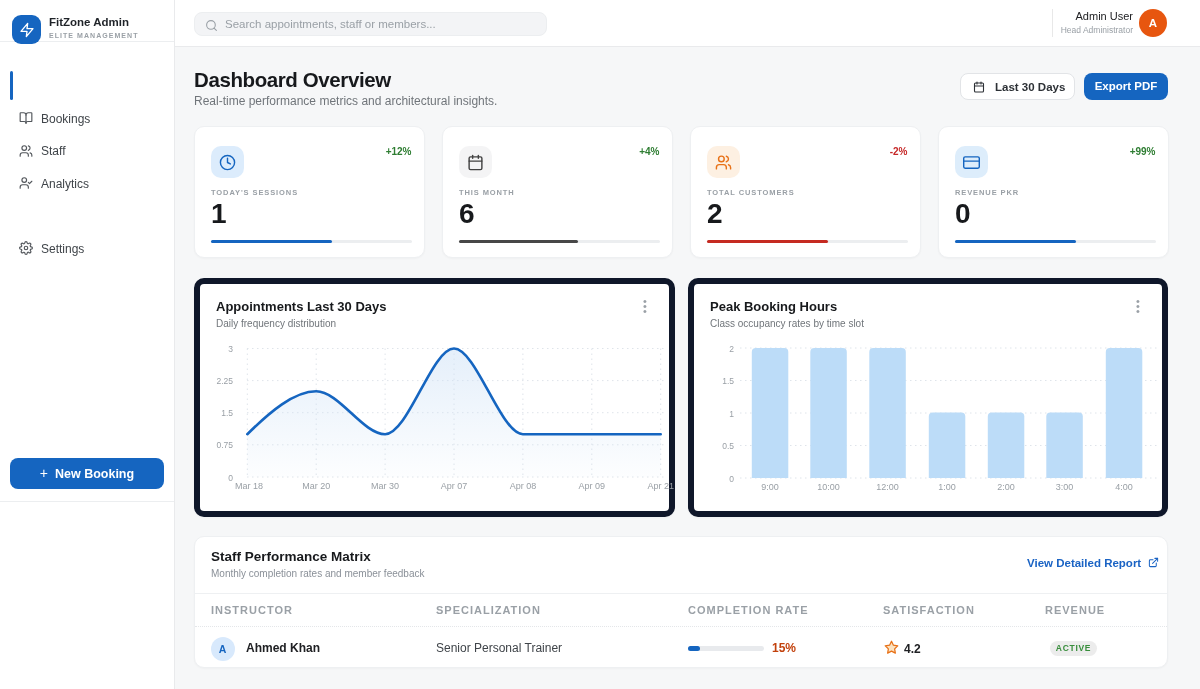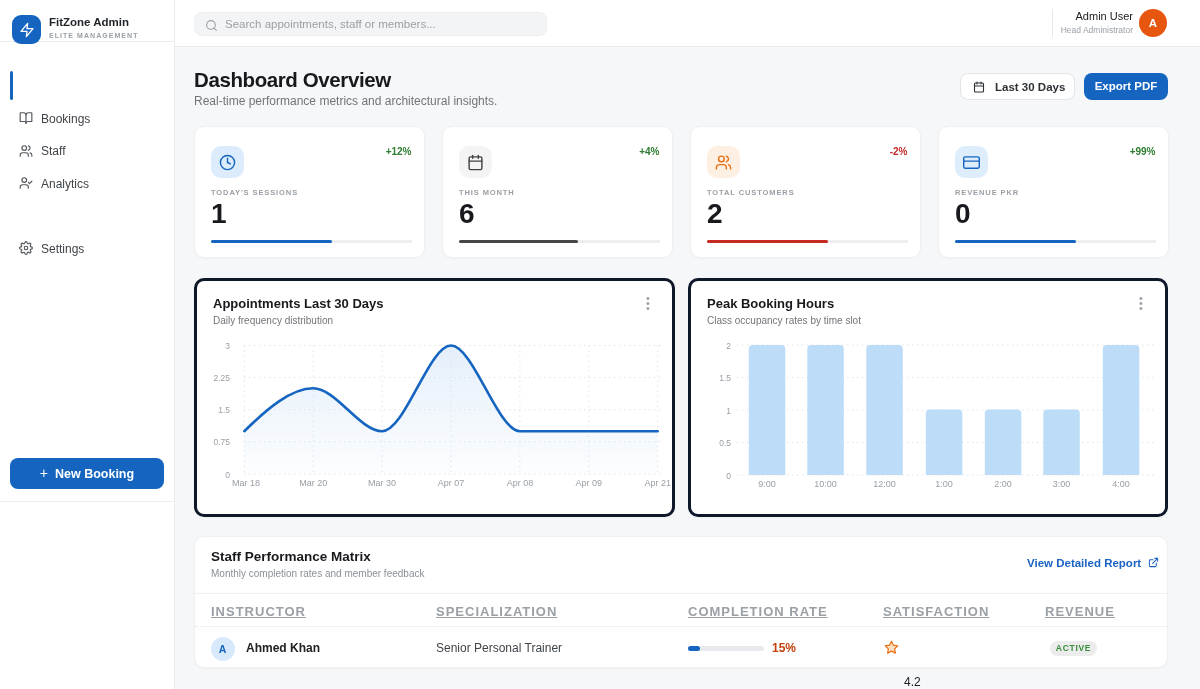--- a/index.html
+++ b/index.html
@@ -49,40 +49,40 @@
 .scard .ibox { position:absolute; left:16px; top:19px; width:33px; height:32px; border-radius:10px; }
 .scard .ibox svg { position:absolute; left:8px; top:7.5px; }
 .scard .trend { position:absolute; right:12.5px; top:18.5px; font-size:10px; font-weight:bold;text-align:center; }
 .scard .lab { position:absolute; left:16px; top:61px; font-size:7.5px; font-weight:bold; color:#9aa0a6; letter-spacing:0.9px; }
 .scard .val { position:absolute; left:16px; top:71px; font-size:28px; font-weight:bold; color:#17191c; }
 .scard .track { position:absolute; left:16px; top:112.5px; width:201px; height:3.5px; background:#eceef0; border-radius:2px; }
 .scard .fill { position:absolute; left:0; top:0; height:3.5px; border-radius:2px; }
 .up { color:#2e7d32; } .down { color:#c62828; }
 
 
-.ccard { position:absolute; top:278px; height:239px; background:#fff; border-radius:10px; border:3px solid #0f172a; box-shadow:0 1px 2px rgba(0,0,0,0.03); }
+.ccard { position:absolute; top:278px; height:239px; background:#fff; border-radius:10px; border:6px solid #0f172a; box-shadow:0 1px 2px rgba(0,0,0,0.03); }
 .ccard .ct { position:absolute; left:16px; top:15px; font-size:13px; font-weight:bold; color:#17191c; }
 .ccard .cs { position:absolute; left:16px; top:33.5px; font-size:10px; color:#70757a; }
 .ccard .dots { position:absolute; right:20px; top:15px; color:#9aa0a6; font-size:11px; letter-spacing:0; line-height:5px; text-align:center; width:8px;}
 
 
 #tcard { position:absolute; left:194px; top:535.5px; width:974px; height:132px; background:#fff; border-radius:10px; border:1px solid #eef0f2; box-shadow:0 1px 2px rgba(0,0,0,0.03); }
 #tct { position:absolute; left:16px; top:12px; font-size:13.5px; font-weight:bold; color:#17191c; }
 #tcs { position:absolute; left:16px; top:31.5px; font-size:10px; color:#8a9098; }
 #tlink { position:absolute; left:832px; top:20.5px; font-size:11.5px; font-weight:bold; color:#1a63c4; }
 .thdiv { position:absolute; left:0; width:972px; border-top:1px solid #eef0f2; }
-.th { position:absolute; top:67.5px; font-size:13px; font-weight:bold; color:#9aa0a6; letter-spacing:1px;text-decoration:underline; }
+.th { position:absolute; top:67.5px; font-size:11px; font-weight:bold; color:#9aa0a6; letter-spacing:1px; }
 #rowavatar { position:absolute; left:15.5px; top:100.5px; width:24px; height:24px; border-radius:50%; background:#d8e9fc; color:#1565c0; font-size:10.5px; font-weight:bold; text-align:center; line-height:24px; }
 #rname { position:absolute; left:51px; top:104.5px; font-size:12px; font-weight:bold; color:#202124; }
 #rspec { position:absolute; left:241px; top:104.5px; font-size:12px; color:#3f4449; }
 #rtrack { position:absolute; left:493px; top:109.5px; width:76px; height:5px; background:#e8eaed; border-radius:3px; }
 #rfill { position:absolute; left:0; top:0; width:12px; height:5px; background:#1565c0; border-radius:3px; }
 #rpct { position:absolute; left:577px; top:104.5px; font-size:12px; font-weight:bold; color:#c2410c; }
 #rstar { position:absolute; left:689px; top:103.5px; }
-#rrating { position:absolute; left:709px; top:105px; font-size:12px; font-weight:normal; color:#202124;margin-top:33px; }
+#rrating { position:absolute; left:709px; top:105px; font-size:12px; font-weight:bold; color:#202124; }
 #rbadge { position:absolute; left:855px; top:104.5px; width:47px; height:15px; background:#ececec; border-radius:8px; color:#388e3c; font-size:8.5px; font-weight:bold; letter-spacing:0.7px; text-align:center; line-height:15px; }
 </style>
 </head>
 <body>
 
 <div id="sidebar">
   <div id="sbheader">
     <div id="logo">
       <svg width="16" height="16" viewBox="0 0 24 24" fill="none" stroke="#fff" stroke-width="2" stroke-linecap="round" stroke-linejoin="round">
           <polygon points="13 2 3 14 12 14 11 22 21 10 12 10 13 2"></polygon>

